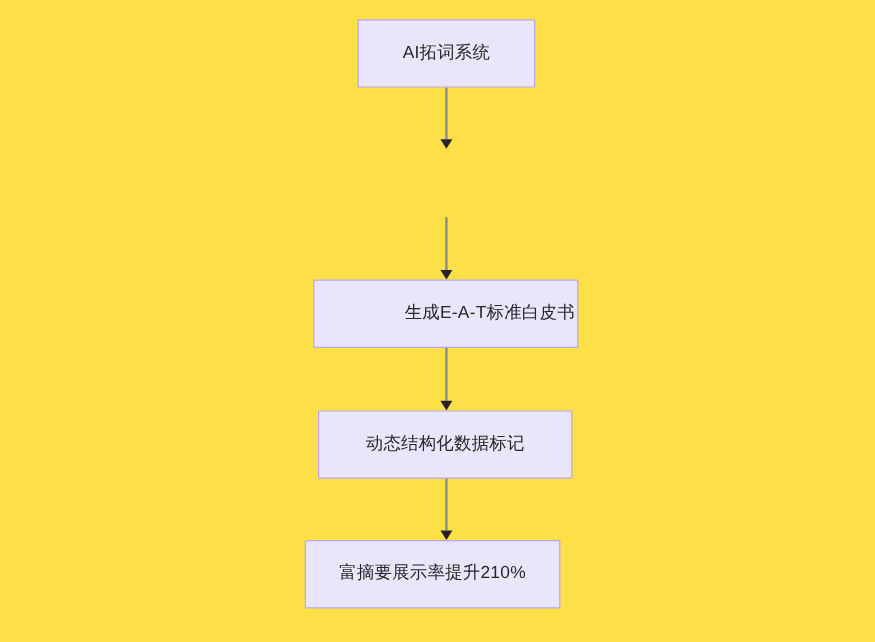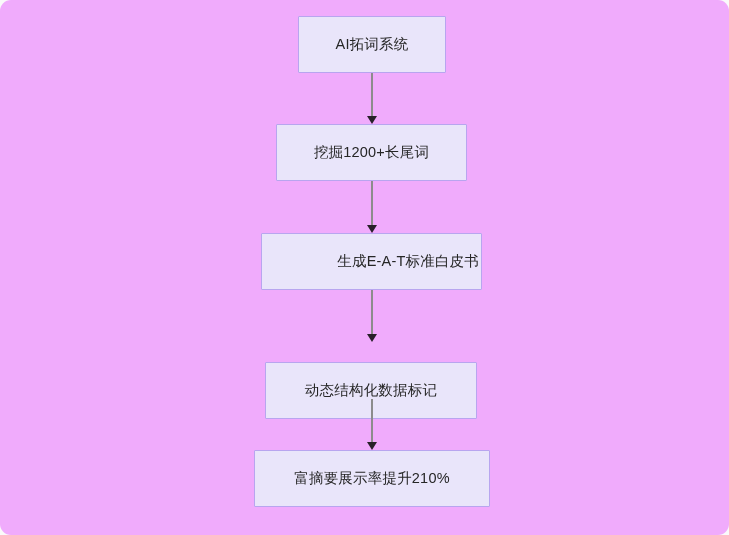--- a/index.html
+++ b/index.html
@@ -11,22 +11,21 @@
     width: 729px;
     height: 535px;
     background: #fafafa;
     font-family: "Liberation Sans", "DejaVu Sans", sans-serif;
     overflow: hidden;
   }
   #flowchart {
     position: relative;
     width: 729px;
     height: 535px;
-    background: #f0abfc;
-    border-radius: 11px;
+    background: #fde047;
   }
   .node {
     position: absolute;
     box-sizing: border-box;
     background: #e9e5fa;
     border: 1.6px solid #b8a5ef;
     border-radius: 1px;
     display: flex;
     align-items: center;
     justify-content: center;
@@ -57,45 +56,42 @@
     width: 0;
     height: 0;
     border-left: 5.3px solid transparent;
     border-right: 5.3px solid transparent;
     border-top: 8.5px solid #272029;
   }
   
   #node-0 { left: 298px; top: 16px;  width: 148px; height: 57px; }
   #node-1 { left: 276px; top: 124px; width: 191px; height: 57px; }
   #node-2 { left: 261px; top: 233px; width: 221px; height: 57px; justify-content: flex-end; }
-  #node-3 { left: 265px; top: 362px; width: 212px; height: 57px; }
-  #node-4 { left: 254px; top: 450px; width: 236px; height: 57px; }
+  #node-3 { left: 265px; top: 342px; width: 212px; height: 57px; }
+  #node-4 { left: 254px; top: 450px; width: 213px; height: 57px; }
   
   #conn-0 { left: 370.9px; top: 73px;  height: 51px; }
   #conn-1 { left: 370.9px; top: 181px; height: 52px; }
   #conn-2 { left: 370.9px; top: 290px; height: 52px; }
   #conn-3 { left: 370.9px; top: 399px; height: 51px; }
 </style>
 </head>
 <body>
 
 <div id="flowchart">
 
   <div class="node" id="node-0">
     <span class="node-label">AI拓词系统</span>
   </div>
 
   <div class="connector" id="conn-0">
     <div class="conn-line" style="height:43px;"></div>
     <div class="conn-head" style="top:43px;"></div>
   </div>
 
-  <div class="node" id="node-1">
-    <span class="node-label">挖掘1200+长尾词</span>
-  </div>
 
   <div class="connector" id="conn-1">
     <div class="conn-line" style="height:44px;"></div>
     <div class="conn-head" style="top:44px;"></div>
   </div>
 
   <div class="node" id="node-2">
     <span class="node-label">生成E-A-T标准白皮书</span>
   </div>
 

